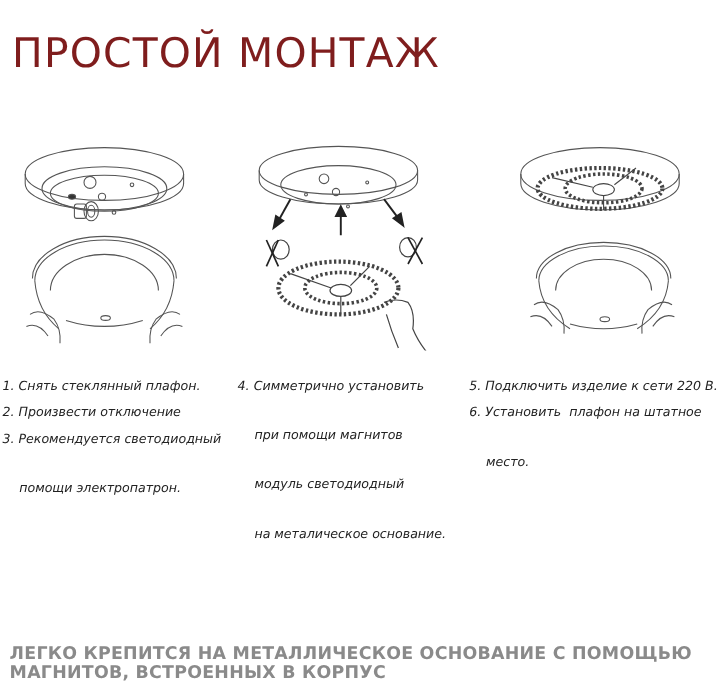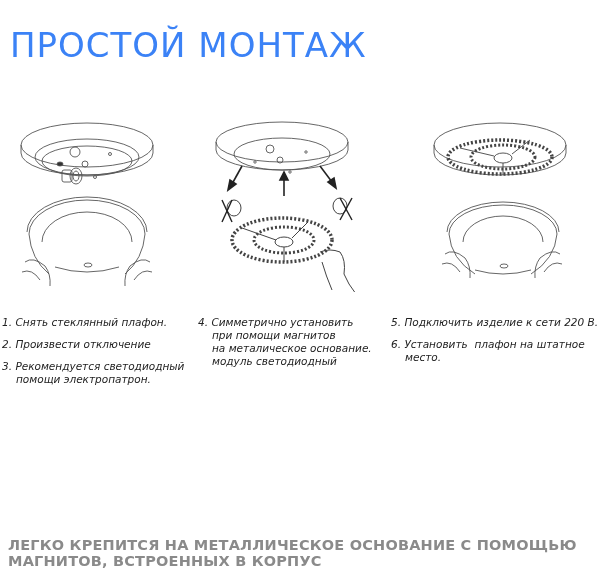--- a/index.html
+++ b/index.html
@@ -1,23 +1,23 @@
 <!DOCTYPE html>
 <html><head>
   <meta charset="utf-8">
   <style>
     html, body { margin: 0; padding: 0; background: #ffffff; }
     body { width: 600px; height: 569px; position: relative; overflow: hidden; font-family: "DejaVu Sans", sans-serif; color: #1a1a1a; }
-    .title { position: absolute; left: 10px; top: 2px; font-family: "DejaVu Sans", sans-serif; font-size: 34px; font-weight: normal; letter-spacing: 1px; color: #3b82f6; white-space: nowrap; text-align: center; }
+    .title { position: absolute; left: 10px; top: 2px; font-family: "DejaVu Sans", sans-serif; font-size: 34px; font-weight: normal; letter-spacing: 1px; color: #7f1d1d; white-space: nowrap; text-align: center; }
     .illus { position: absolute; top: 112px; width: 200px; height: 180px; }
     .illus svg { width: 100%; height: 100%; }
     .step-col { position: absolute; top: 316px; font-size: 10.5px; line-height: 13px; color: #222; }
     .step { position: relative; margin-bottom: 9px; font-style: italic; }
     .step .num { display: inline-block; }
-    .step .cont { padding-left: 14px; display: block; }
+    .step .cont { padding-left: 14px; display: block; margin-top: 28px; }
     .footer { position: absolute; left: 8px; top: 537px; font-size: 14.5px; line-height: 16px; color: #8a8a8a; letter-spacing: 0.2px; font-weight: bold; }
     .footer div { white-space: nowrap; }
   </style>
 </head>
 <body>
 
 <h1 class="title">ПРОСТОЙ МОНТАЖ</h1>
 
 <div class="illus" style="left:0px;">
   <svg viewBox="0 0 200 180">
@@ -125,22 +125,22 @@
     <span>Рекомендуется светодиодный</span>
     <span class="cont">помощи электропатрон.</span>
   </div>
 </div>
 
 <div class="step-col" style="left:198px;">
   <div class="step">
     <span class="num">4.</span>
     <span>Симметрично установить</span>
     <span class="cont">при помощи магнитов</span>
+    <span class="cont">модуль светодиодный</span>
     <span class="cont">на металическое основание.</span>
-    <span class="cont">модуль светодиодный</span>
   </div>
 </div>
 
 <div class="step-col" style="left:391px;">
   <div class="step">
     <span class="num">5.</span>
     <span>Подключить изделие к сети 220 В.</span>
   </div>
   <div class="step">
     <span class="num">6.</span>

